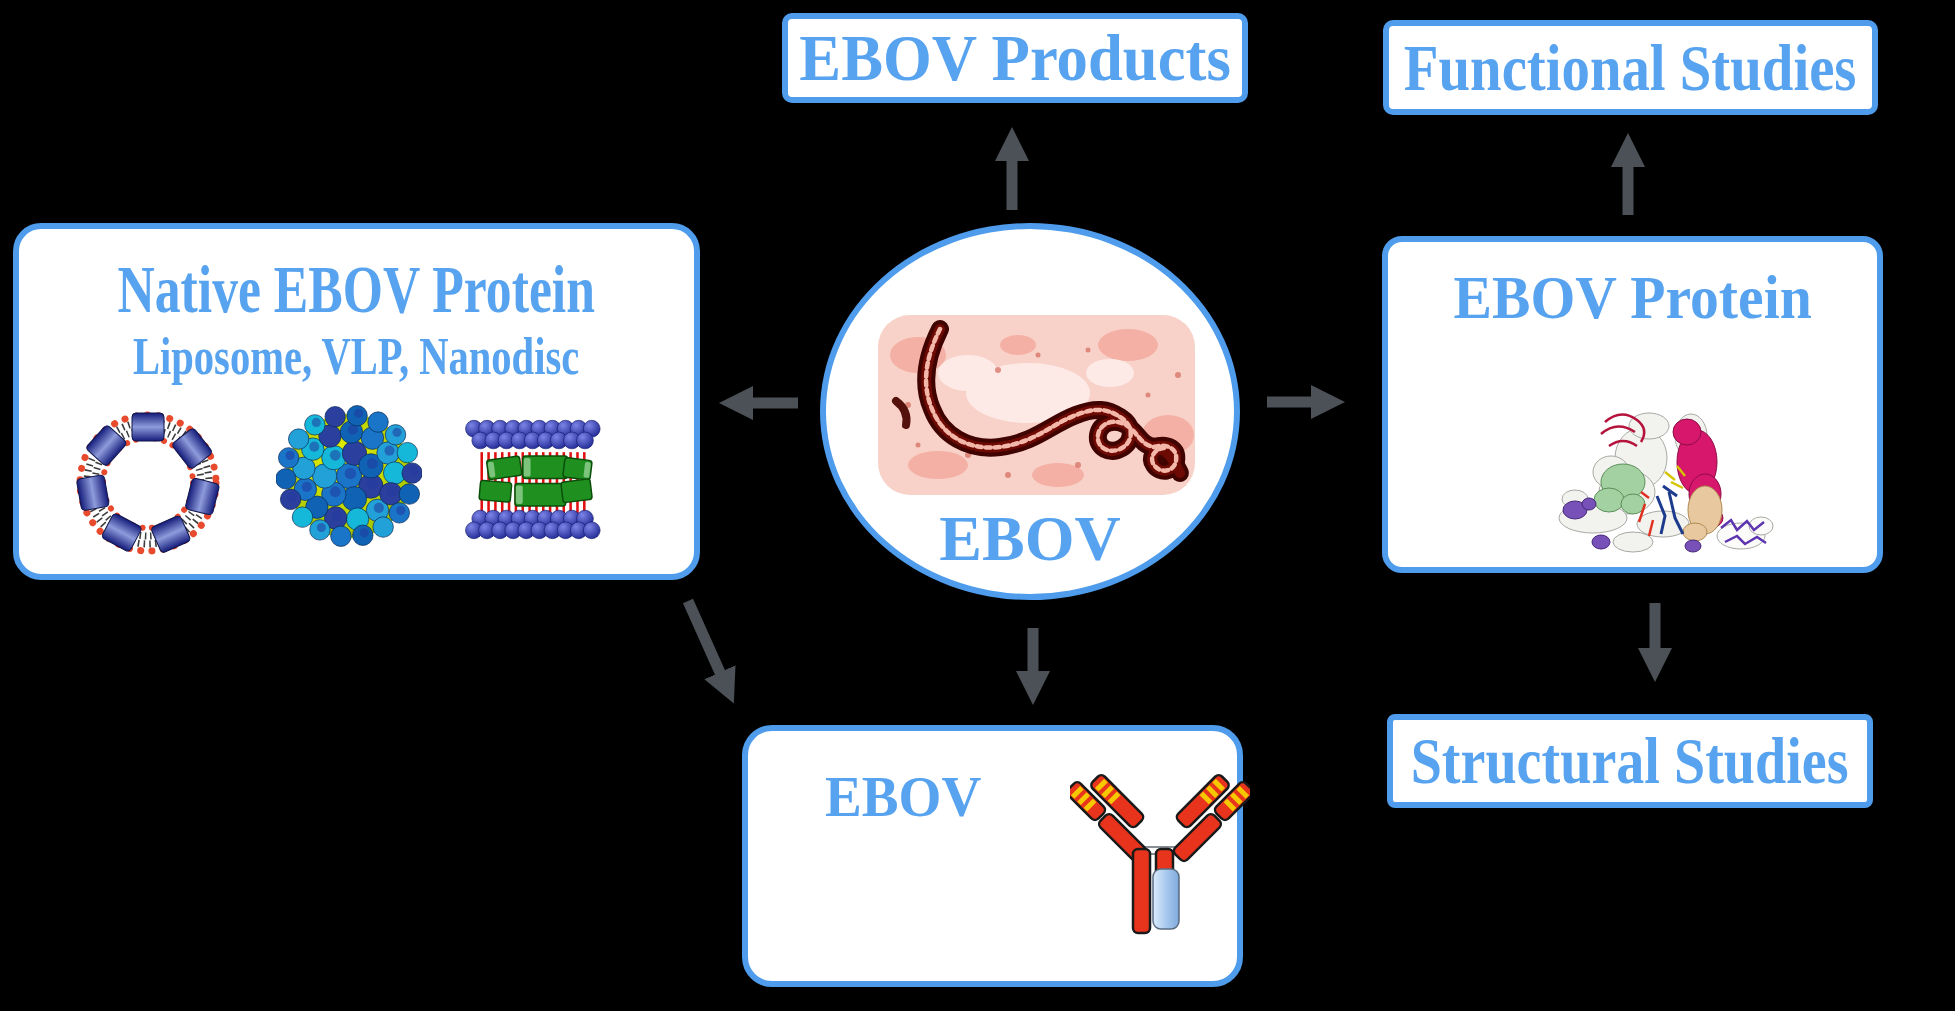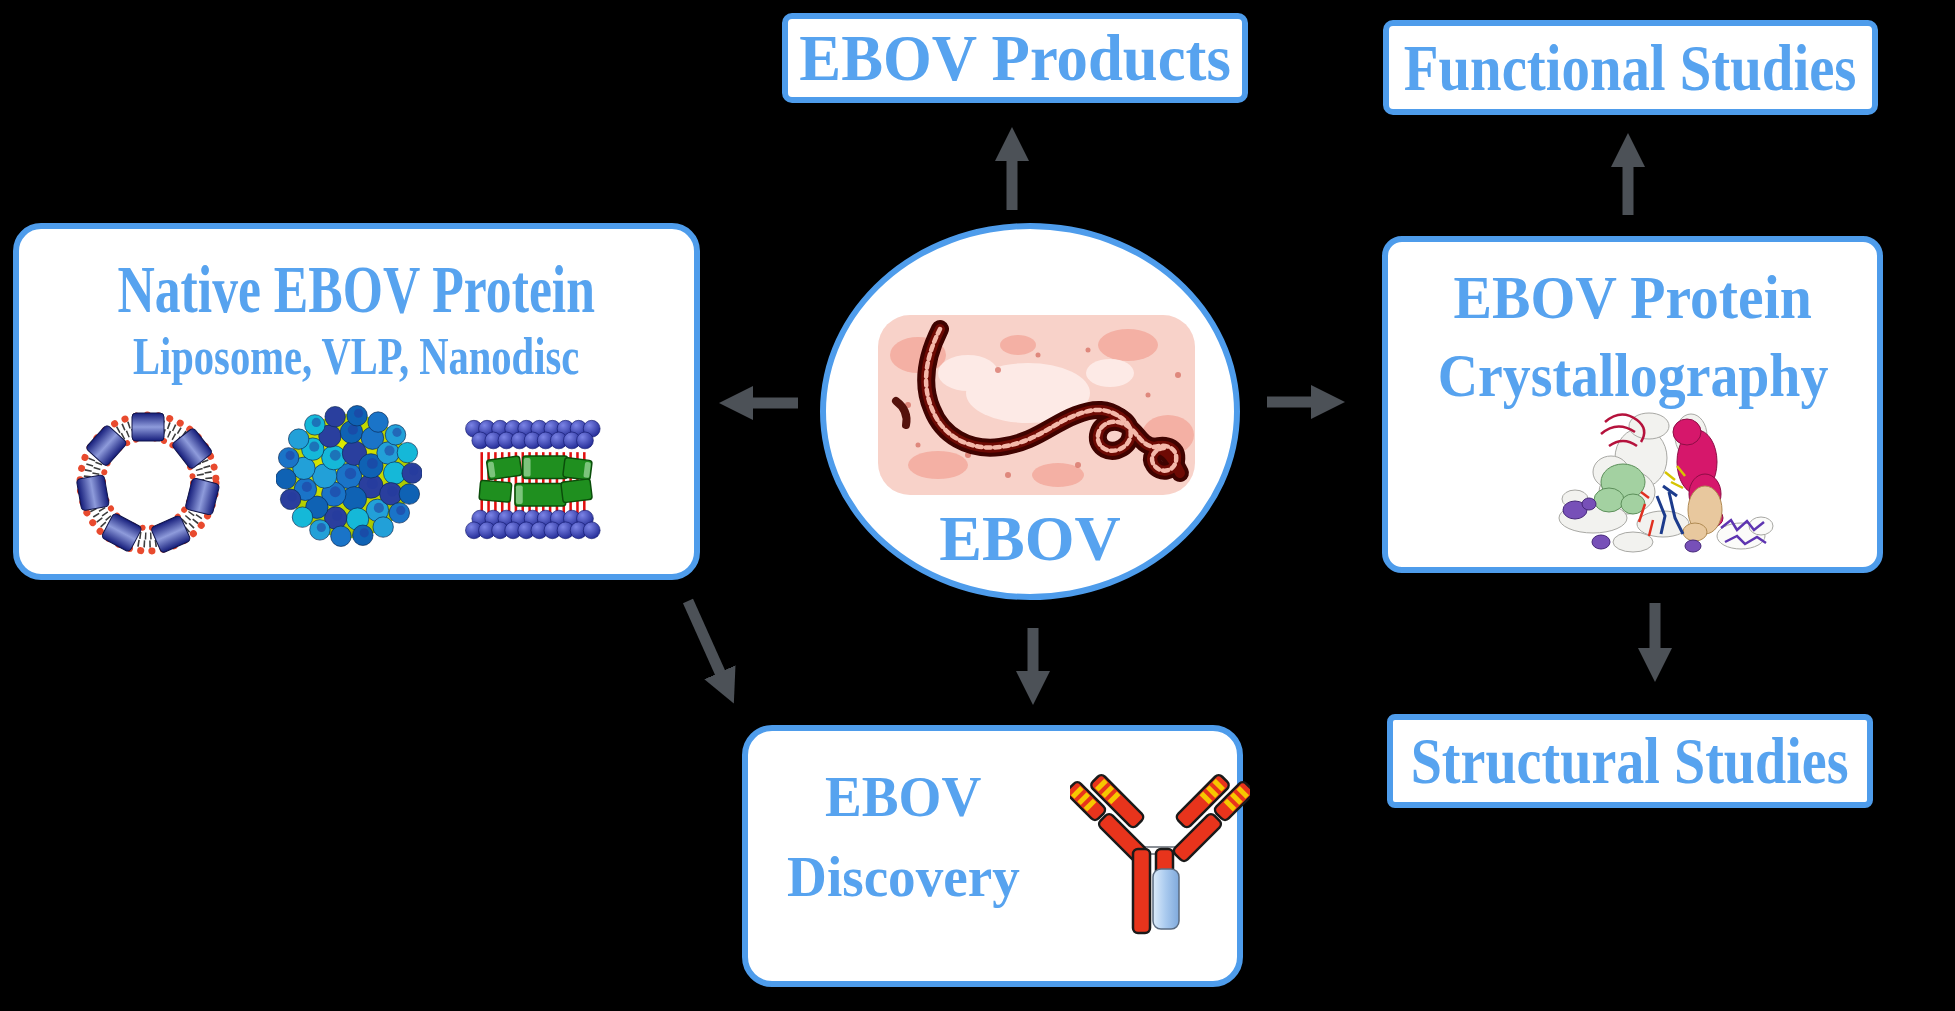--- a/index.html
+++ b/index.html
@@ -11,21 +11,21 @@
   .sx{display:inline-block;transform-origin:50% 50%;}
   .sx76{transform:scaleX(.76)} .sx78{transform:scaleX(.78)} .sx85{transform:scaleX(.85)}
   .sx86{transform:scaleX(.86)} .sx90{transform:scaleX(.90)} .sx93{transform:scaleX(.93)}
   .sx95{transform:scaleX(.95)}
   #box-products{left:782px;top:13px;width:466px;height:90px;border-radius:10px;}
   #box-functional{left:1383px;top:20px;width:495px;height:95px;border-radius:10px;}
   #box-native{left:13px;top:223px;width:687px;height:357px;border-radius:28px;
               justify-content:flex-start;padding-top:22px;}
   #ellipse-center{left:820px;top:223px;width:420px;height:377px;border-radius:50%;}
   #box-crystallography{left:1382px;top:236px;width:501px;height:337px;border-radius:20px;
-              justify-content:flex-start;padding-top:16px;}
+              justify-content:flex-start;padding-top:16px;gap:13px;}
   #box-antibody{left:742px;top:725px;width:501px;height:262px;border-radius:30px;}
   #box-structural{left:1387px;top:714px;width:486px;height:94px;border-radius:8px;text-align:right;}
   .abs{position:absolute;}
   .native-title{font-size:68px;line-height:76px;}
   .native-sub{font-size:52px;line-height:60px;}
   .cryst-line{font-size:62px;line-height:78px;}
   .ab-line{font-size:58px;line-height:80px;}
   svg{display:block;}
   #arrow-layer{position:absolute;left:0;top:0;pointer-events:none;}
 </style>
@@ -320,23 +320,20 @@
     </svg>
     <div class="hd abs" style="left:0;right:0;top:278px;text-align:center;font-size:64px">
       <span class="sx">EBOV</span>
     </div>
   </div>
 
   <div class="box" id="box-crystallography">
     <div class="hd cryst-line">
       <span class="sx sx93">EBOV Protein</span>
     </div>
-    <div class="hd cryst-line">
-      <span class="sx sx90">Crystallography</span>
-    </div>
     <svg class="abs" style="left:157px;top:158px" width="232" height="162" viewBox="0 0 232 162">
       <g fill="#f2f2ef" stroke="#a8a8a4" stroke-width="1">
         <ellipse cx="96" cy="58" rx="26" ry="30"></ellipse>
           <ellipse cx="82" cy="92" rx="28" ry="22"></ellipse>
         <ellipse cx="48" cy="118" rx="34" ry="15"></ellipse>
           <ellipse cx="118" cy="124" rx="26" ry="13"></ellipse>
         <ellipse cx="104" cy="26" rx="20" ry="13"></ellipse>
           <ellipse cx="146" cy="36" rx="16" ry="22"></ellipse>
         <ellipse cx="66" cy="72" rx="18" ry="16"></ellipse>
           <ellipse cx="30" cy="99" rx="13" ry="9"></ellipse>
@@ -390,21 +387,20 @@
         <path d="M120,72 l10,8"></path>
           <path d="M132,66 l8,10"></path>
           <path d="M126,82 l12,6"></path>
       </g>
     </svg>
   </div>
 
   <div class="box" id="box-antibody">
     <div class="abs" style="left:30px;top:26px;width:250px;text-align:center">
       <div class="hd ab-line"><span class="sx sx95">EBOV</span></div>
-      <div class="hd ab-line"><span class="sx sx95">Discovery</span></div>
     </div>
     <svg class="abs" style="left:322px;top:34px" width="180" height="180" viewBox="0 0 180 180">
       <defs>
         <linearGradient id="fcg" x1="0" y1="0" x2="1" y2="0">
           <stop offset="0" stop-color="#dcecfb"></stop>
             <stop offset=".5" stop-color="#a8c9ee"></stop>
             <stop offset="1" stop-color="#7fa9dc"></stop>
         </linearGradient>
       </defs>
       <g stroke="#8a8f96" stroke-width="2">

